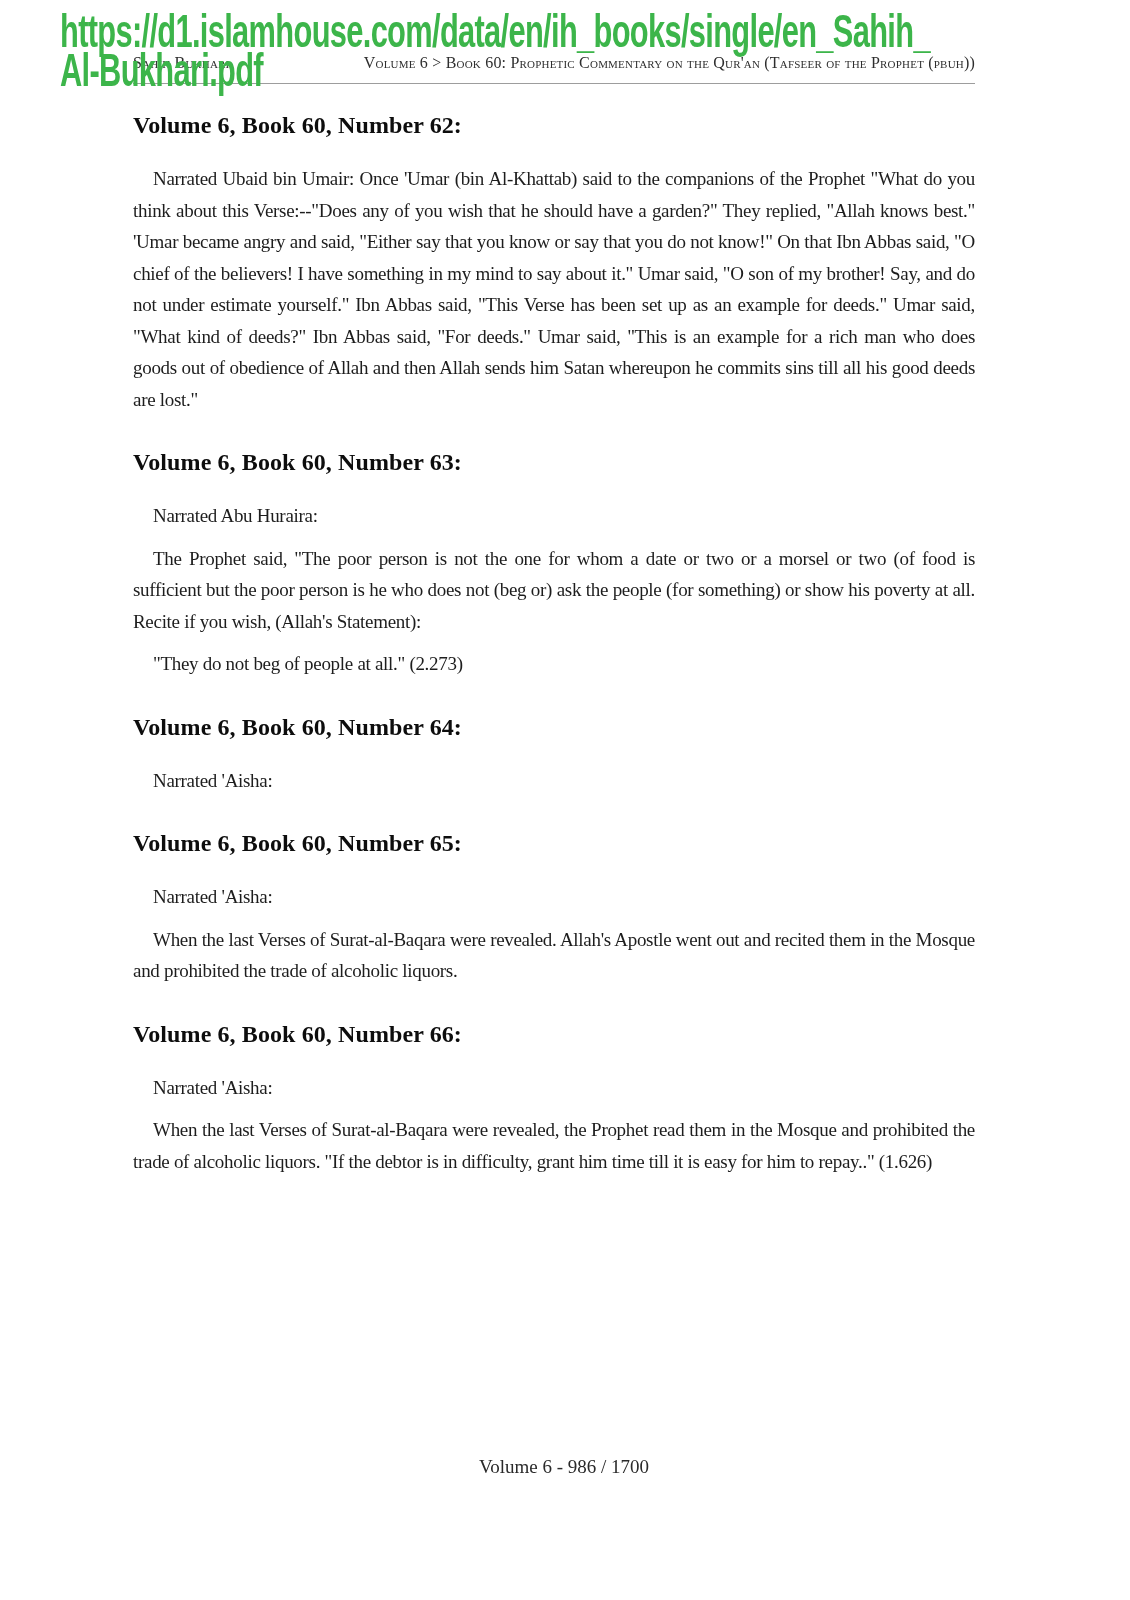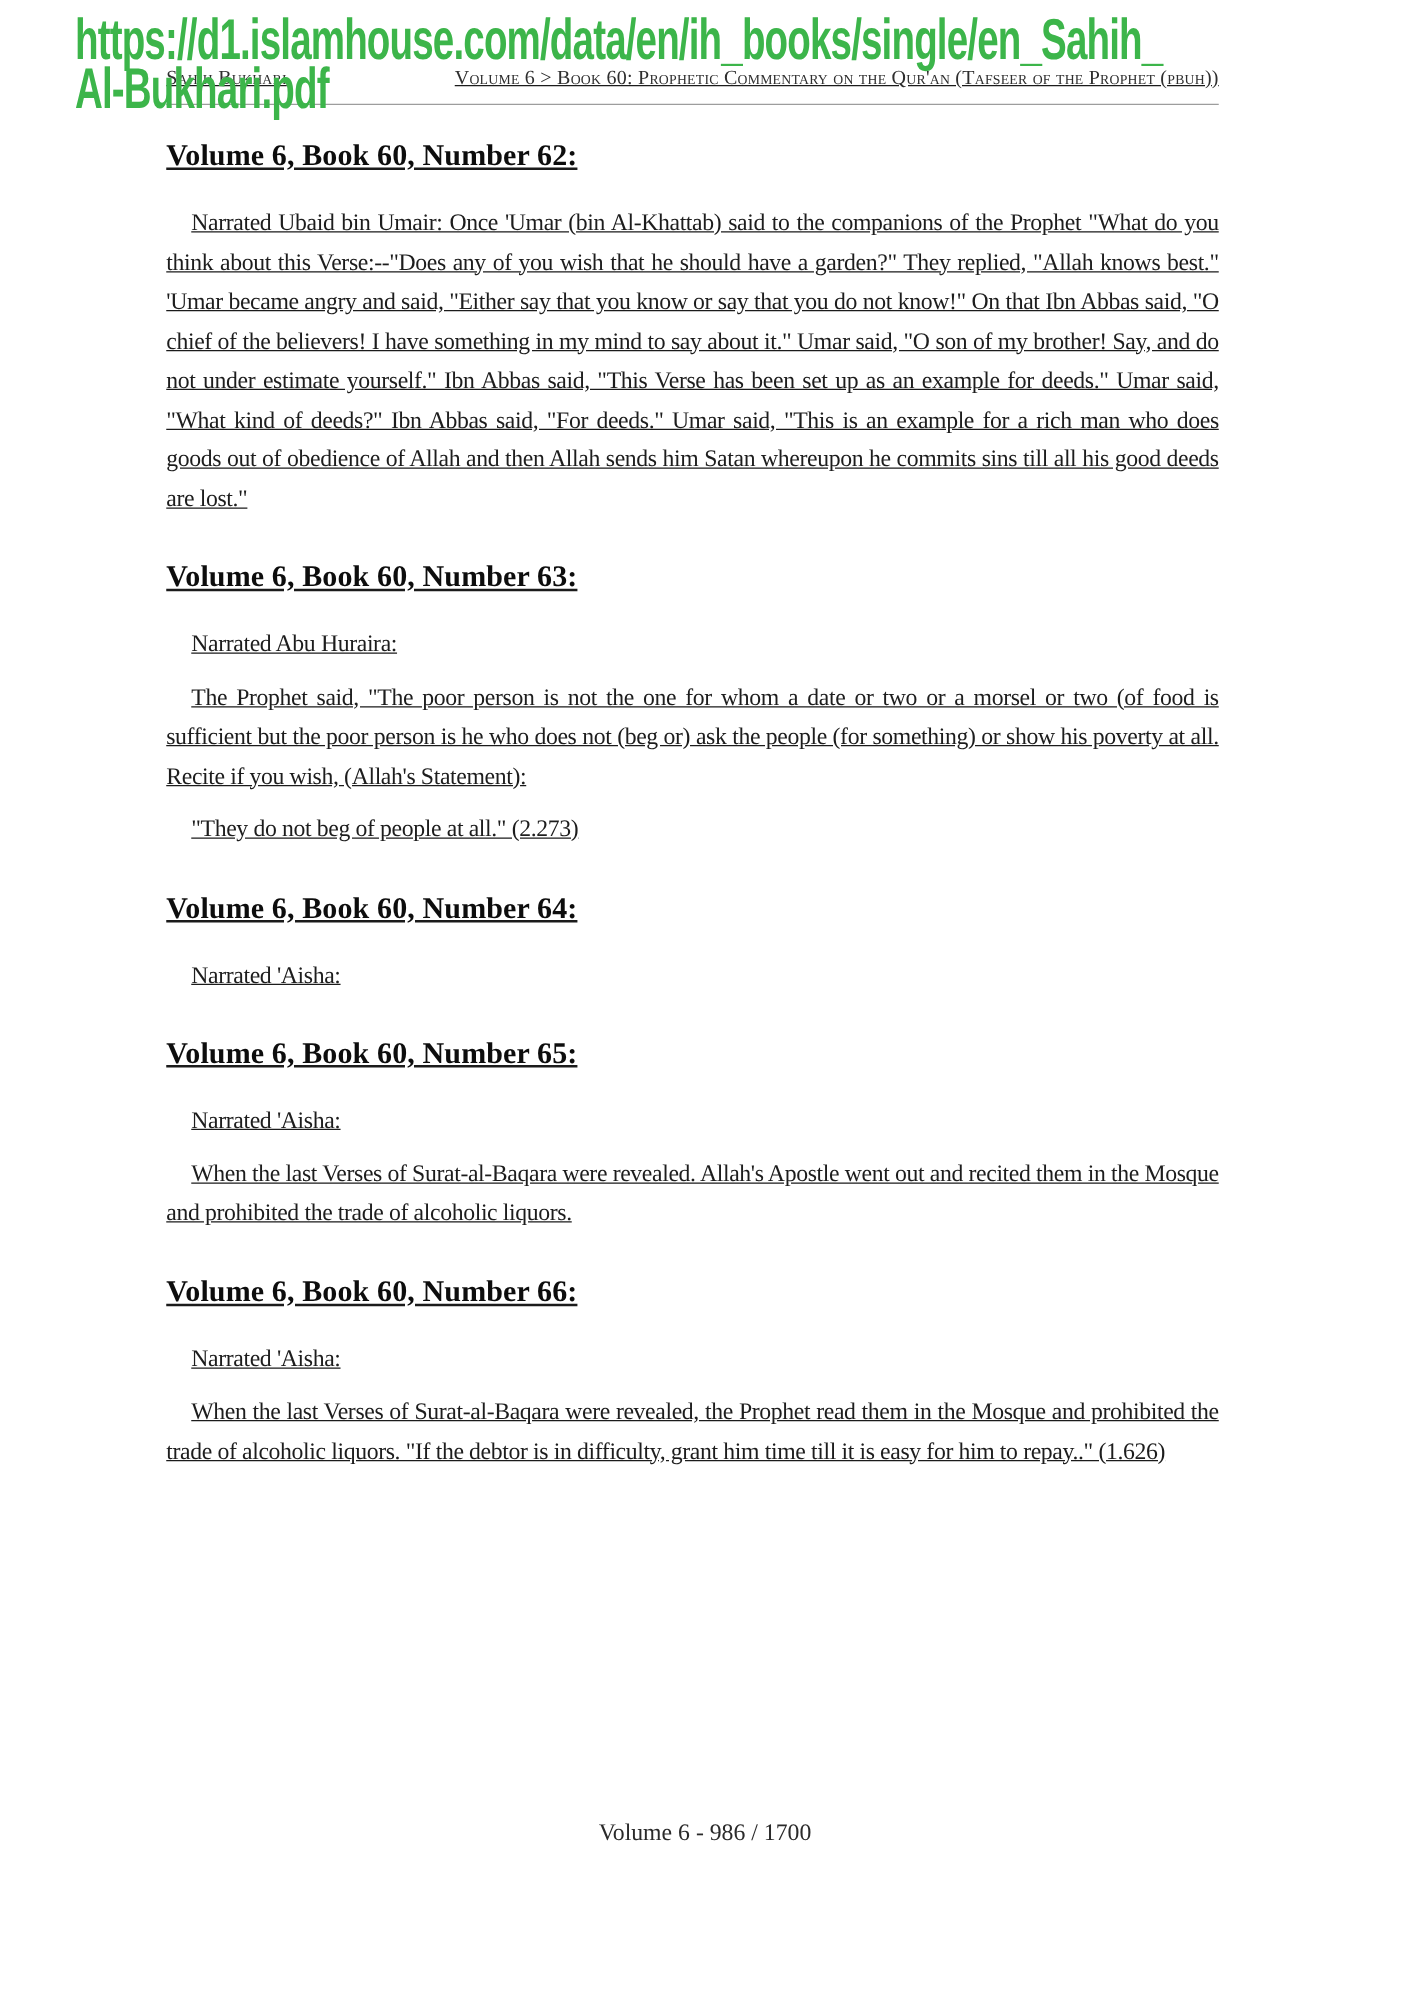--- a/index.html
+++ b/index.html
@@ -8,21 +8,20 @@
     background: #ffffff;
   }
   .page {
     position: relative;
     width: 1130px;
     height: 1600px;
     background: #ffffff;
     overflow: hidden;
     font-family: "Liberation Serif", serif;
     color: #1b1b1b;
-    text-decoration: underline;
   }
   
   .url-overlay {
     position: absolute;
     top: 12px;
     left: 60px;
     font-family: "Liberation Sans", sans-serif;
     font-weight: bold;
     font-size: 46px;
     line-height: 39px;

